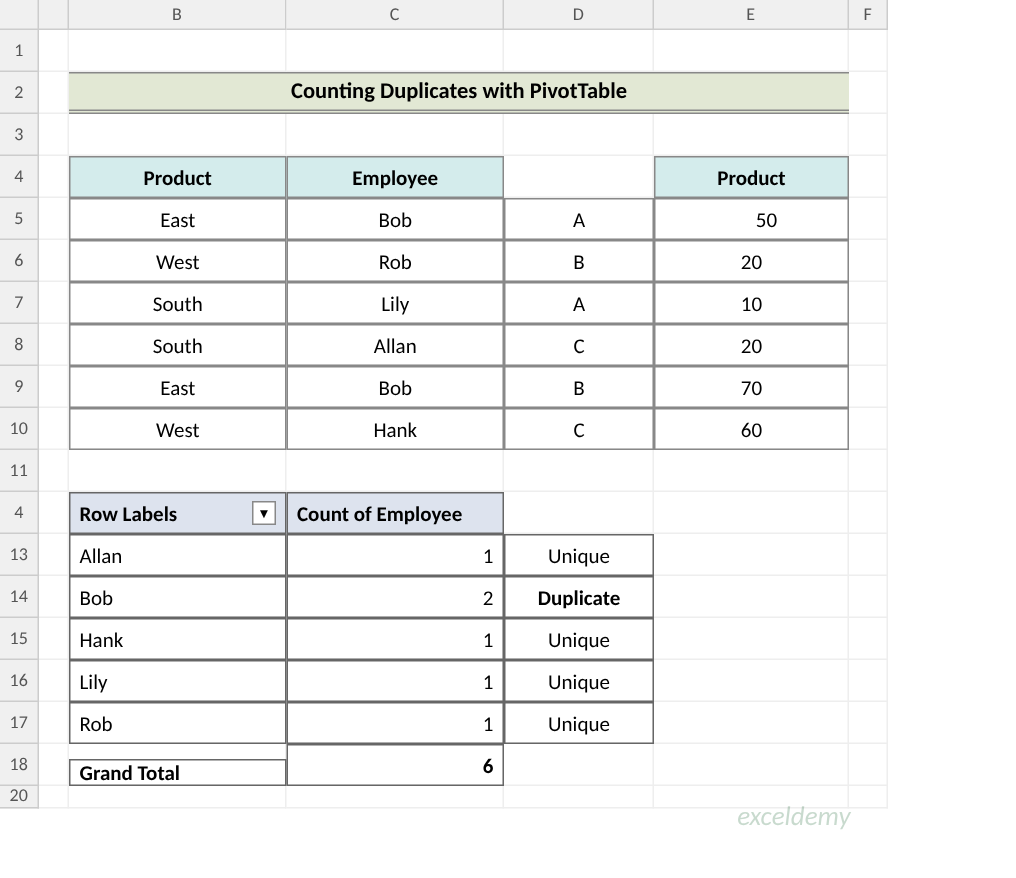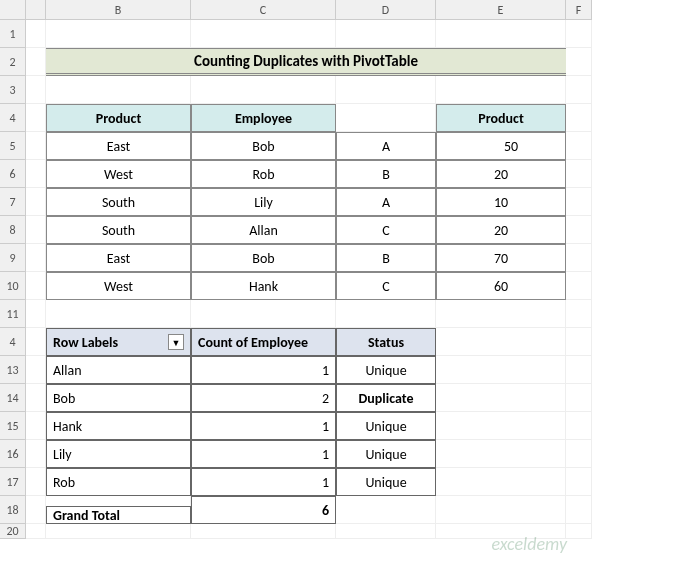--- a/index.html
+++ b/index.html
@@ -297,21 +297,20 @@
     <div class="td" style="grid-area: 10 / 6;">70</div>
     <div class="td" style="grid-area: 11 / 3;">West</div>
     <div class="td" style="grid-area: 11 / 4;">Hank</div>
     <div class="td" style="grid-area: 11 / 5;">C</div>
     <div class="td" style="grid-area: 11 / 6;">60</div>
     <div class="pv-header" style="grid-area: 13 / 4;">Count of Employee</div>
     <div class="pv-header rl" style="grid-area: 13 / 3;">
       <span>Row Labels</span>
       <div class="dropdown">▼</div>
     </div>
-    <div class="status-header" style="grid-area: 13 / 5;">Status</div>
     <div class="pv-cell" style="grid-area: 14 / 3;">Allan</div>
     <div class="pv-cell r" style="grid-area: 14 / 4;">1</div>
     <div class="status-cell" style="grid-area: 14 / 5;">Unique</div>
     <div class="pv-cell" style="grid-area: 15 / 3;">Bob</div>
     <div class="pv-cell r" style="grid-area: 15 / 4;">2</div>
     <div class="status-cell bold" style="grid-area: 15 / 5;">Duplicate</div>
     <div class="pv-cell" style="grid-area: 16 / 3;">Hank</div>
     <div class="pv-cell r" style="grid-area: 16 / 4;">1</div>
     <div class="status-cell" style="grid-area: 16 / 5;">Unique</div>
     <div class="pv-cell" style="grid-area: 17 / 3;">Lily</div>

